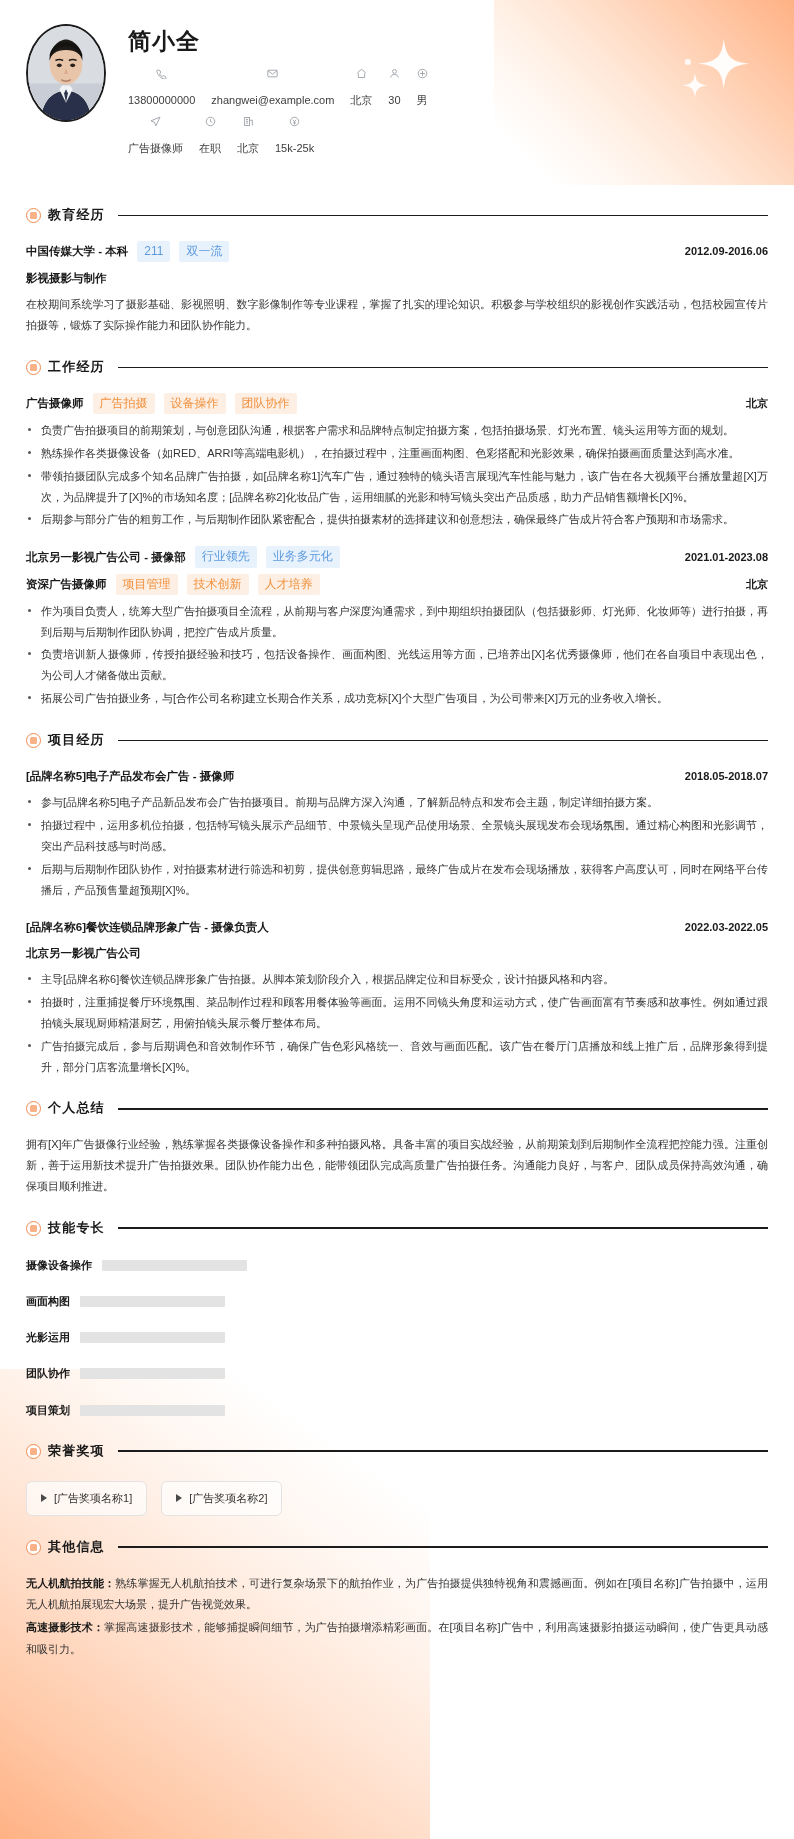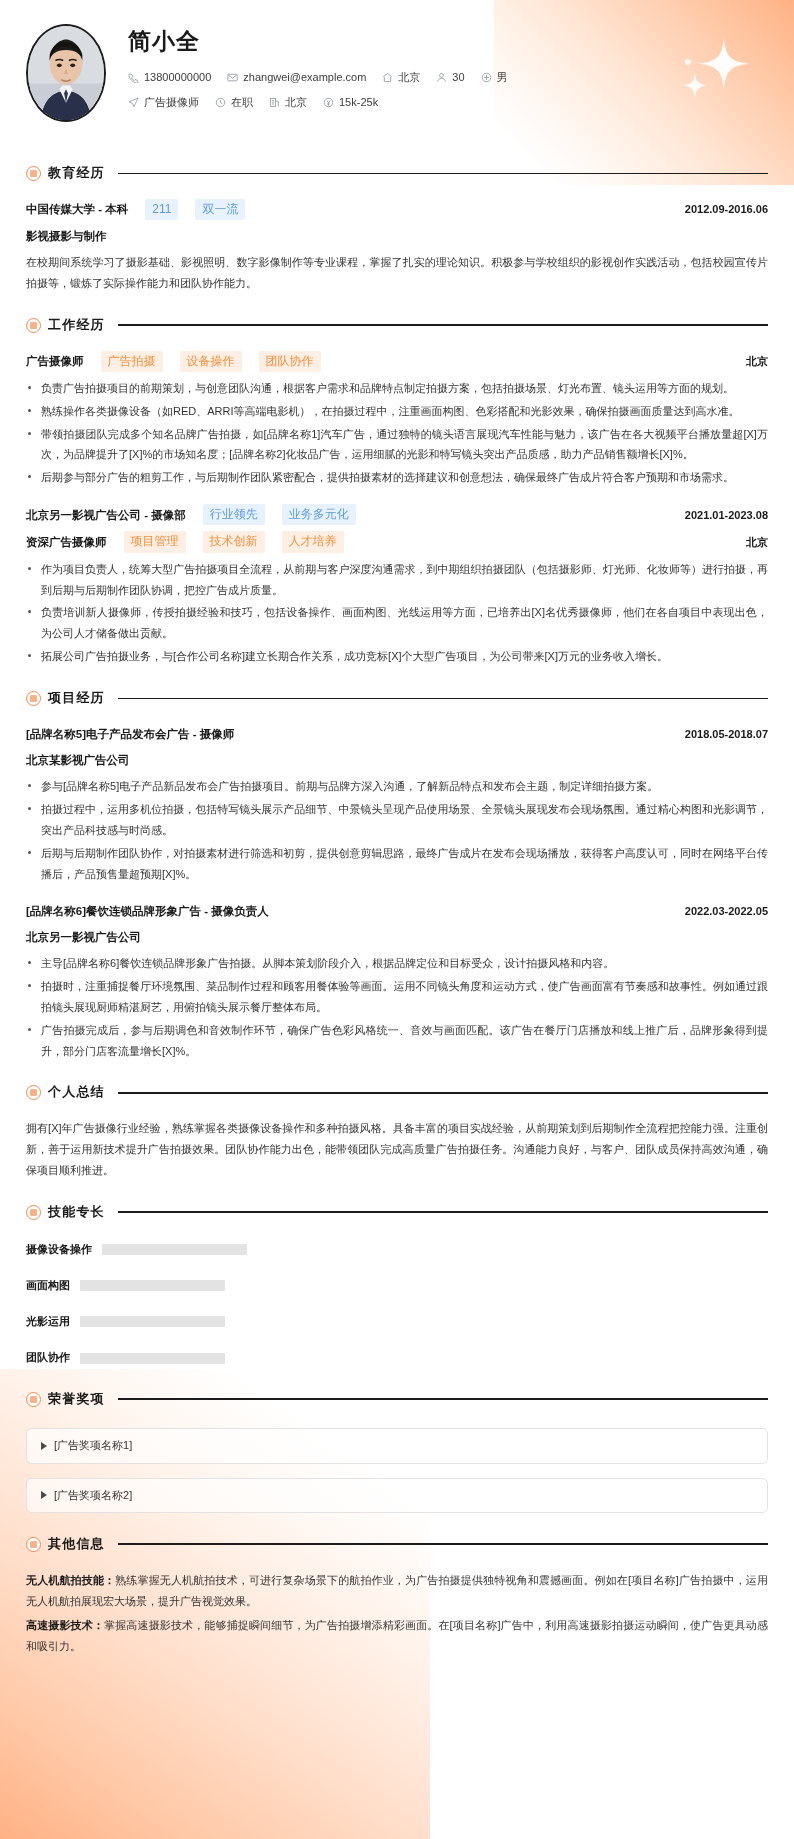--- a/index.html
+++ b/index.html
@@ -77,21 +77,21 @@
   }
   .meta-row {
     display: flex;
     flex-wrap: wrap;
     align-items: center;
     gap: 4px 16px;
     font-size: 11px;
     color: #3d3d3d;
     margin-bottom: 6px;
   }
-  .meta-item { display: inline-flex; align-items: center; gap: 5px; white-space: nowrap; }
+  .meta-item { display: inline-flex; align-items: center; gap: 12px; white-space: nowrap; flex-direction: column; }
   .meta-item .mi { color: #9aa0a6; display: inline-flex; align-items: center; }
   .meta-item .mi svg { display: block; }
 
   
   .section { margin-top: 20px; }
   .sec-head {
     display: flex;
     align-items: center;
     gap: 7px;
     margin-bottom: 14px;
@@ -128,21 +128,21 @@
   
   .entry { margin-bottom: 16px; }
   .entry:last-child { margin-bottom: 0; }
   .ent-row {
     display: flex;
     align-items: baseline;
     justify-content: space-between;
     gap: 10px;
     margin-bottom: 6px;
   }
-  .ent-left { display: flex; align-items: center; flex-wrap: wrap; gap: 17px; min-width: 0; }
+  .ent-left { display: flex; align-items: center; flex-wrap: wrap; gap: 9px; min-width: 0; }
   .ent-title { font-size: 11.5px; font-weight: bold; color: #1a1a1a; white-space: nowrap; }
   .ent-right { font-size: 11px; font-weight: bold; color: #1a1a1a; white-space: nowrap; flex: 0 0 auto; }
 
   .tag {
     display: inline-block;
     padding: 1px 7px;
     border-radius: 2px;
     font-size: 12px;
     line-height: 1.6;
     white-space: nowrap;
@@ -191,21 +191,21 @@
     overflow: hidden;
     flex: 0 0 auto;
   }
   .skill-fill {
     height: 100%;
     background: #fba375;
     border-radius: 1px;
   }
 
   
-  .awards { display: flex; gap: 14px; flex-wrap: wrap; padding-top: 4px; flex-direction: column; }
+  .awards { display: flex; gap: 14px; flex-wrap: wrap; padding-top: 4px; }
   .award-chip {
     display: inline-flex;
     align-items: center;
     gap: 7px;
     border: 1px solid #e3e3e3;
     border-radius: 6px;
     background: rgba(255,255,255,0.65);
     padding: 7px 14px;
     font-size: 11px;
     color: #333;
@@ -430,21 +430,20 @@
       <span class="sec-rule"></span>
     </div>
 
     <div class="entry">
       <div class="ent-row">
         <div class="ent-left">
           <span class="ent-title">[品牌名称5]电子产品发布会广告 - 摄像师</span>
         </div>
         <div class="ent-right">2018.05-2018.07</div>
       </div>
-      <div class="sub-company">北京某影视广告公司</div>
       <ul class="bullets">
         <li>参与[品牌名称5]电子产品新品发布会广告拍摄项目。前期与品牌方深入沟通，了解新品特点和发布会主题，制定详细拍摄方案。</li>
         <li>拍摄过程中，运用多机位拍摄，包括特写镜头展示产品细节、中景镜头呈现产品使用场景、全景镜头展现发布会现场氛围。通过精心构图和光影调节，突出产品科技感与时尚感。</li>
         <li>后期与后期制作团队协作，对拍摄素材进行筛选和初剪，提供创意剪辑思路，最终广告成片在发布会现场播放，获得客户高度认可，同时在网络平台传播后，产品预售量超预期[X]%。</li>
       </ul>
     </div>
 
     <div class="entry">
       <div class="ent-row">
         <div class="ent-left">
@@ -486,20 +485,24 @@
         <span class="skill-track"><span class="skill-fill" style="width: 88%;"></span></span>
       </div>
       <div class="skill">
         <span class="skill-name">光影运用</span>
         <span class="skill-track"><span class="skill-fill" style="width: 82%;"></span></span>
       </div>
       <div class="skill">
         <span class="skill-name">团队协作</span>
         <span class="skill-track"><span class="skill-fill" style="width: 82%;"></span></span>
       </div>
+      <div class="skill">
+        <span class="skill-name">项目策划</span>
+        <span class="skill-track"><span class="skill-fill" style="width: 78%;"></span></span>
+      </div>
     </div>
   </div>
 
   <div class="section">
     <div class="sec-head">
       <span class="sec-badge"></span>
       <span class="sec-title">荣誉奖项</span>
       <span class="sec-rule"></span>
     </div>
     <div class="awards">

